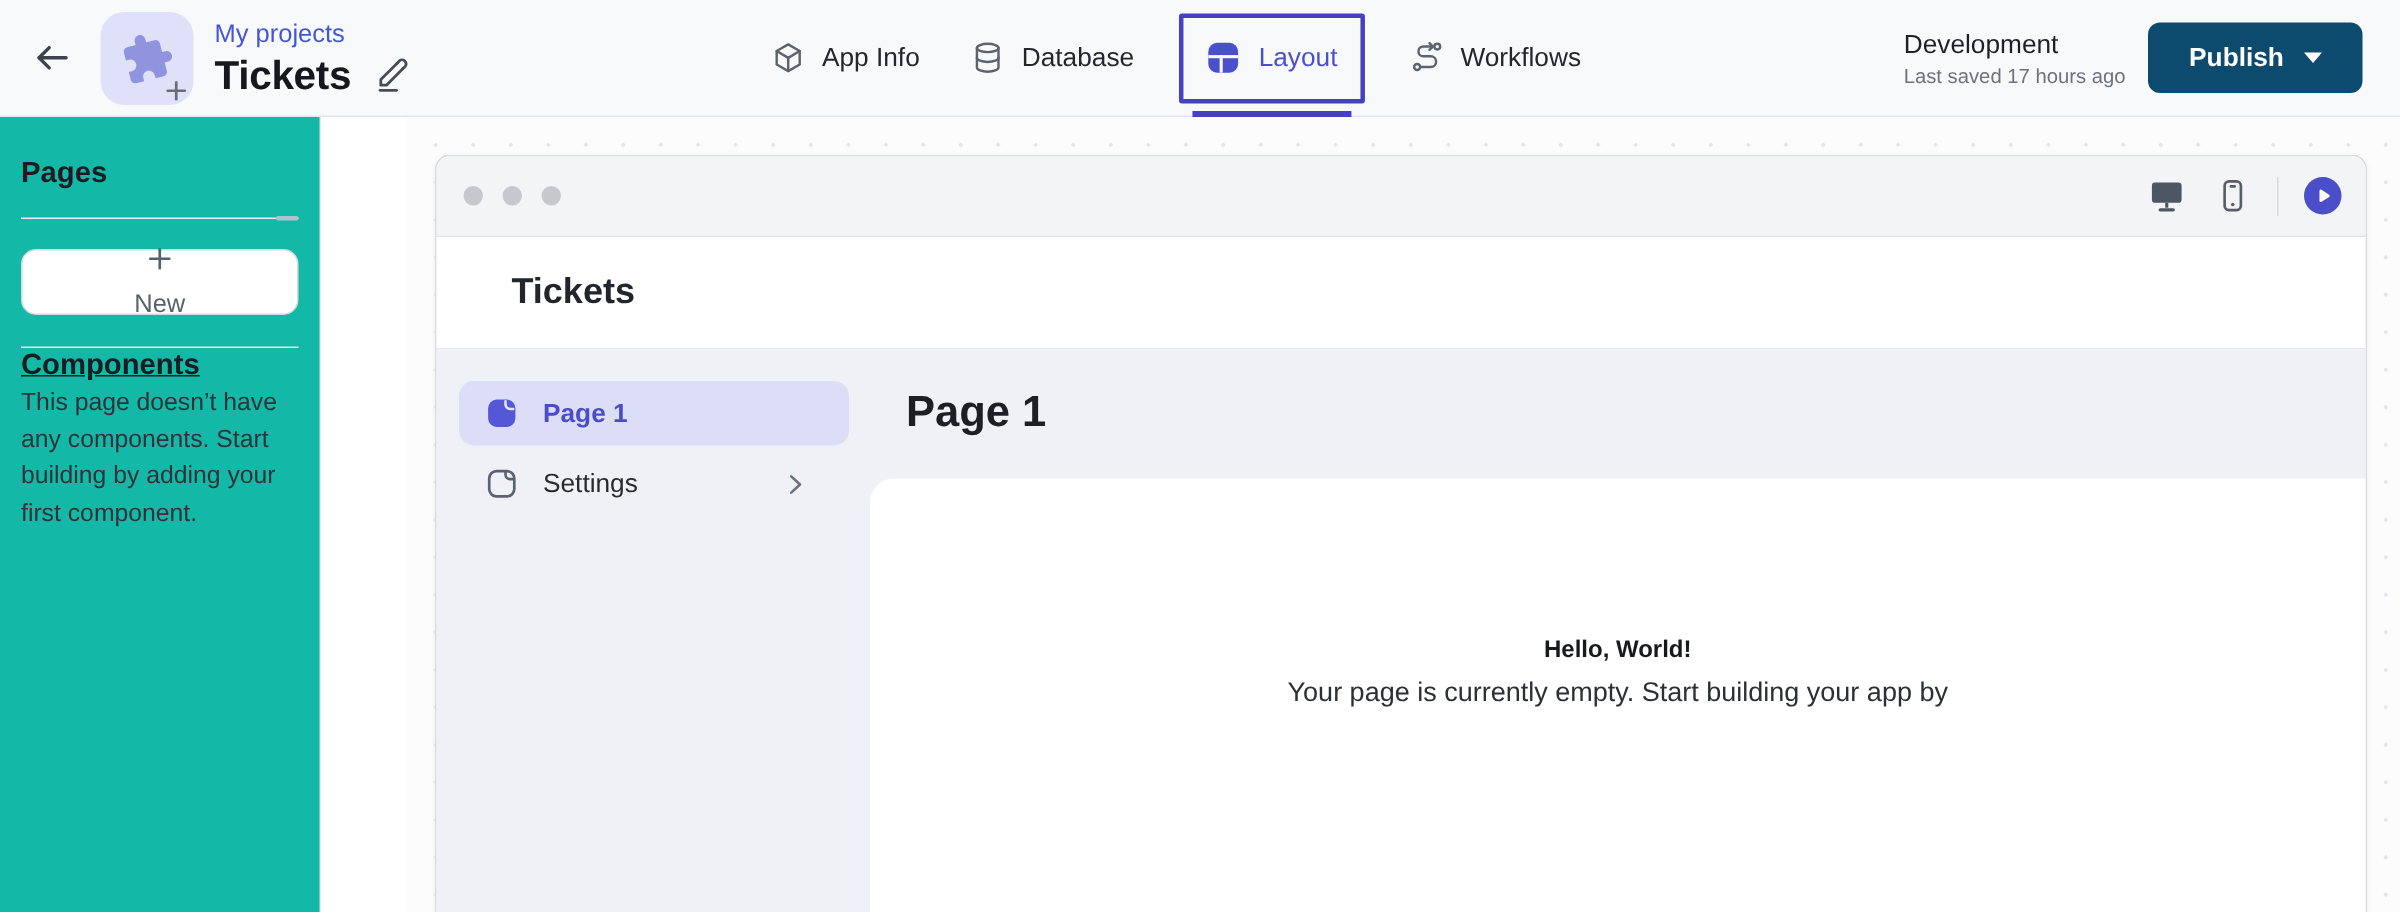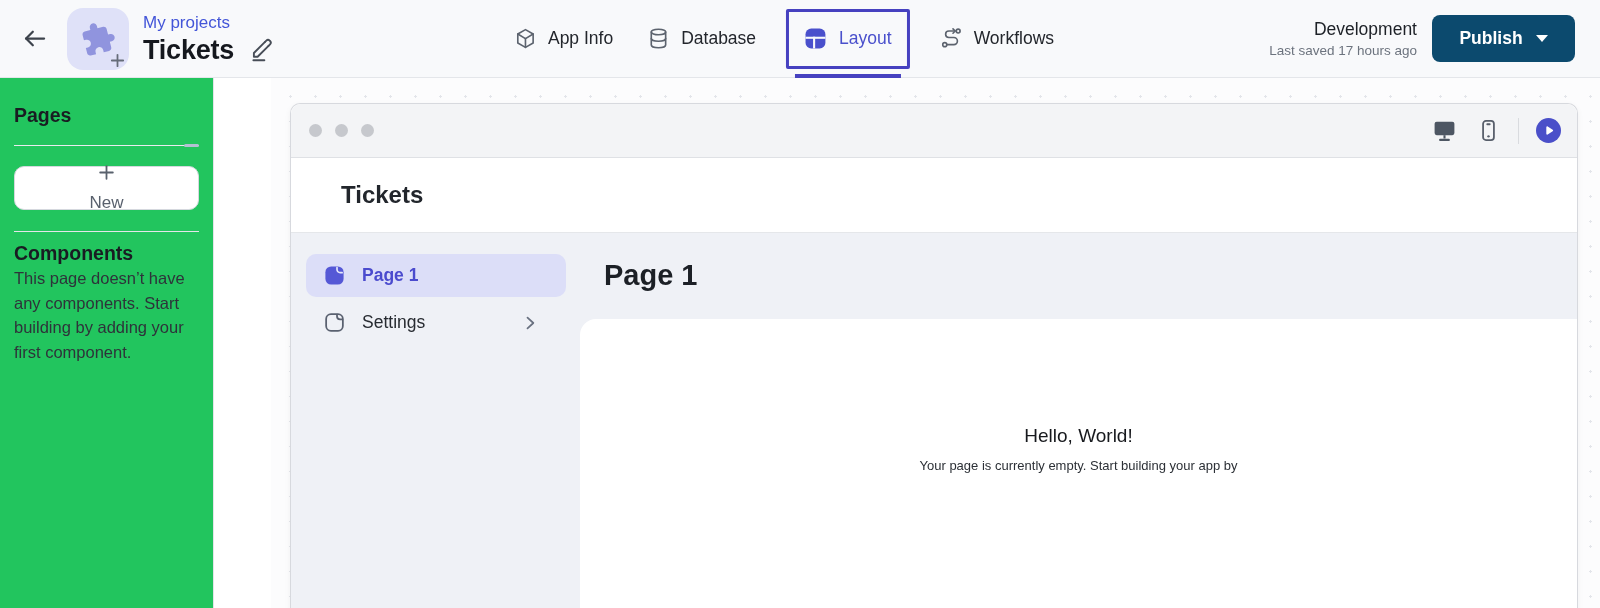--- a/index.html
+++ b/index.html
@@ -51,54 +51,54 @@
   .nav-item.active {
     border:3px solid #4641c0; border-radius:2px; padding:0 15px; gap:12px;
     color:#4a50cc; position:relative;
   }
   .nav-item.active .nicon { color:#4a50cc; }
   .nav-item.active::after {
     content:""; position:absolute; left:6px; right:6px; bottom:-12px; height:4px; background:#4641c0;
   }
 
   .tb-right { margin-left:auto; display:flex; align-items:center; padding-right:25px; gap:15px; }
-  .env-block { text-align:right; }
+  .env-block { }
   .env-name { font-size:17.5px; color:#1d2127; font-weight:500; line-height:21px; }
   .env-saved { font-size:13.5px; color:#6c737e; margin-top:3px; }
   .publish-btn {
     min-width:143px; height:47px; border:none; border-radius:8px; cursor:pointer;
     background:#0c4a6e; color:#fff; font-family:inherit; font-size:17.5px; font-weight:bold;
     display:flex; align-items:center; justify-content:center; gap:13px;
   }
   .caret-down {
     width:0; height:0; border-left:6.5px solid transparent; border-right:6.5px solid transparent;
     border-top:7px solid #fff;
   }
 
   
   .sidebar {
     position:absolute; left:0; top:78px; width:214px; height:530px;
-    background:#22c55e; border-right:1px solid #e2e4e8; padding:0 14px;
+    background:#14b8a6; border-right:1px solid #e2e4e8; padding:0 14px;
   }
   .side-heading { font-size:19.5px; font-weight:bold; color:#191c22; }
   .h-pages { margin-top:26px; }
   .divider { position:relative; height:1px; background:#e9ebee; }
   .div-1 { margin-top:18px; }
   .div-2 { margin-top:21px; background:#e4e6ea; }
   .resize-dash {
     position:absolute; right:0; top:-1px; width:15px; height:3px; border-radius:2px;
     background:#b3c0d3; cursor:col-resize;
   }
   .btn-outline {
     width:100%; height:44px; background:#fff; border:1px solid #d5d8de; border-radius:10px;
     cursor:pointer; display:flex; align-items:center; justify-content:center; gap:11px;
     font-family:inherit; font-size:17px; color:#59616d;
   }
   .new-btn { margin-top:20px;flex-direction:column; }
-  .h-components { margin-top:10px; }
+  .h-components { margin-top:0;text-decoration:underline; }
   .empty-copy { margin-top:1px; font-size:16.5px; line-height:24.5px; color:#2e333a; }
   .open-builder-btn {
     margin-top:28px; border-color:#e1e4e9; color:#4356d8; font-weight:bold; font-size:17px;
   }
 
   
   .canvas {
     position:absolute; left:271px; top:78px; right:0; bottom:0; overflow:hidden;
     background-color:#fcfcfd;
     background-image:radial-gradient(circle, #e3e5ea 1.3px, transparent 1.4px);
@@ -145,22 +145,22 @@
   .app-nav-item + .app-nav-item { margin-top:4px; }
   .app-nav-item .chev { margin-left:auto; margin-right:26px; color:#697180; display:flex; }
   .pg-icon { display:flex; }
 
   .app-main { flex:1; display:flex; flex-direction:column; padding-top:22px; min-width:0; }
   .page-heading { font-size:29px; font-weight:bold; color:#1c2026; line-height:40px; margin-left:24px; }
   .page-card {
     margin-top:24px; flex:1; background:#fff; border-radius:16px 0 0 0;
     display:flex; flex-direction:column; align-items:center; padding-top:106px;
   }
-  .hello-title { font-size:19px; font-weight:normal; color:#17191d; }
-  .hello-desc { margin-top:8px; text-align:center; font-size:13px; line-height:21.5px; color:#2c3036; }
+  .hello-title { font-size:16px; font-weight:bold; color:#17191d; }
+  .hello-desc { margin-top:8px; text-align:center; font-size:18px; line-height:21.5px; color:#2c3036; }
 </style>
 </head>
 <body>
 
 <div class="stage">
 
   <header class="topbar">
     <div class="tb-left">
       <button class="back-btn">
         <span style="display:flex">

